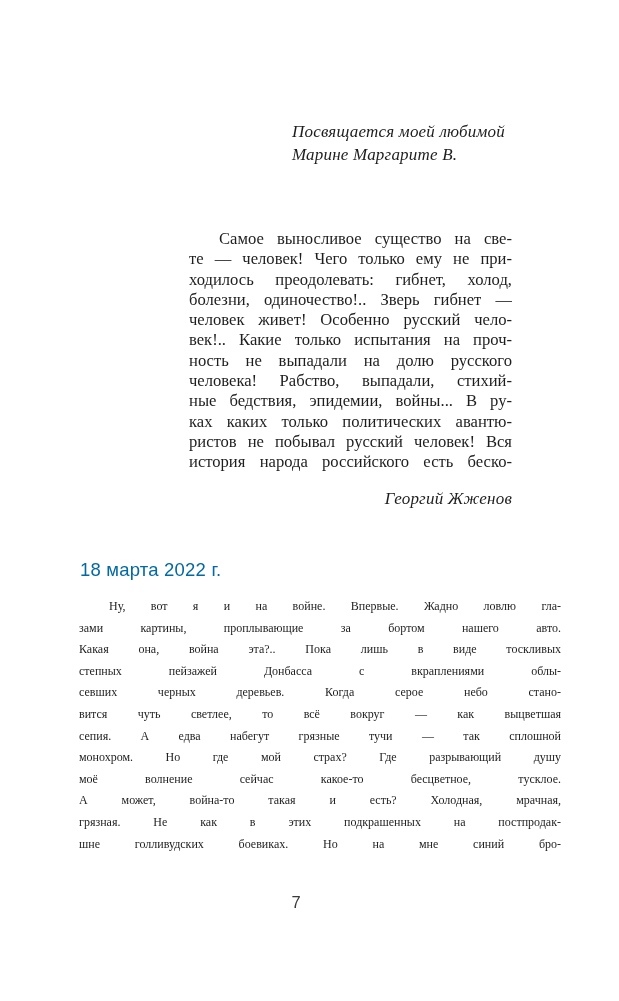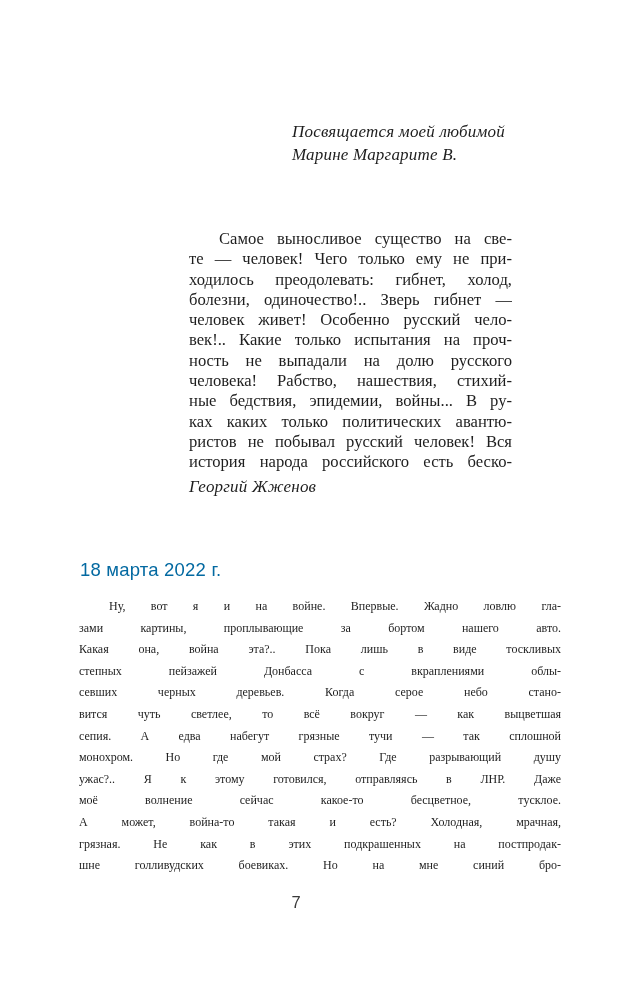--- a/index.html
+++ b/index.html
@@ -35,24 +35,24 @@
   }
   .epigraph .line {
     text-align: justify;
     text-align-last: justify;
     height: 20.3px;
     overflow: hidden;
   }
   .epigraph .line.first { padding-left: 30px; }
   .epigraph .line.last { text-align-last: auto; text-align: left; }
   .epigraph-attribution {
-    margin-top: 4px;
+    margin-top: 16px;
     font-style: italic;
     font-size: 17px;
-    text-align: left;
+    text-align: right;
     letter-spacing: 0.2px;
   }
   
   .entry-date {
     position: absolute;
     left: 80px;
     top: 559px;
     font-family: "Liberation Sans", "DejaVu Sans", sans-serif;
     font-size: 18.5px;
     color: #0369a1;
@@ -97,40 +97,39 @@
   </div>
 
   <div class="epigraph">
     <div class="line first">Самое выносливое существо на све-</div>
     <div class="line">те — человек! Чего только ему не при-</div>
     <div class="line">ходилось преодолевать: гибнет, холод,</div>
     <div class="line">болезни, одиночество!.. Зверь гибнет —</div>
     <div class="line">человек живет! Особенно русский чело-</div>
     <div class="line">век!.. Какие только испытания на проч-</div>
     <div class="line">ность не выпадали на долю русского</div>
-    <div class="line">человека! Рабство, нашествия, стихий-</div>
+    <div class="line">человека! Рабство, выпадали, стихий-</div>
     <div class="line">ные бедствия, эпидемии, войны... В ру-</div>
     <div class="line">ках каких только политических авантю-</div>
     <div class="line">ристов не побывал русский человек! Вся</div>
     <div class="line">история народа российского есть беско-</div>
     <div class="epigraph-attribution">Георгий Жженов</div>
   </div>
 
   <div class="entry-date">18 марта 2022 г.</div>
 
   <div class="body-text">
     <div class="line first">Ну, вот я и на войне. Впервые. Жадно ловлю гла-</div>
     <div class="line">зами картины, проплывающие за бортом нашего авто.</div>
     <div class="line">Какая она, война эта?.. Пока лишь в виде тоскливых</div>
     <div class="line">степных пейзажей Донбасса с вкраплениями облы-</div>
     <div class="line">севших черных деревьев. Когда серое небо стано-</div>
     <div class="line">вится чуть светлее, то всё вокруг — как выцветшая</div>
     <div class="line">сепия. А едва набегут грязные тучи — так сплошной</div>
     <div class="line">монохром. Но где мой страх? Где разрывающий душу</div>
-    <div class="line">ужас?.. Я к этому готовился, отправляясь в ЛНР. Даже</div>
     <div class="line">моё волнение сейчас какое-то бесцветное, тусклое.</div>
     <div class="line">А может, война-то такая и есть? Холодная, мрачная,</div>
     <div class="line">грязная. Не как в этих подкрашенных на постпродак-</div>
     <div class="line">шне голливудских боевиках. Но на мне синий бро-</div>
   </div>
 
   <div class="page-number">7</div>
 
 </div>
 

